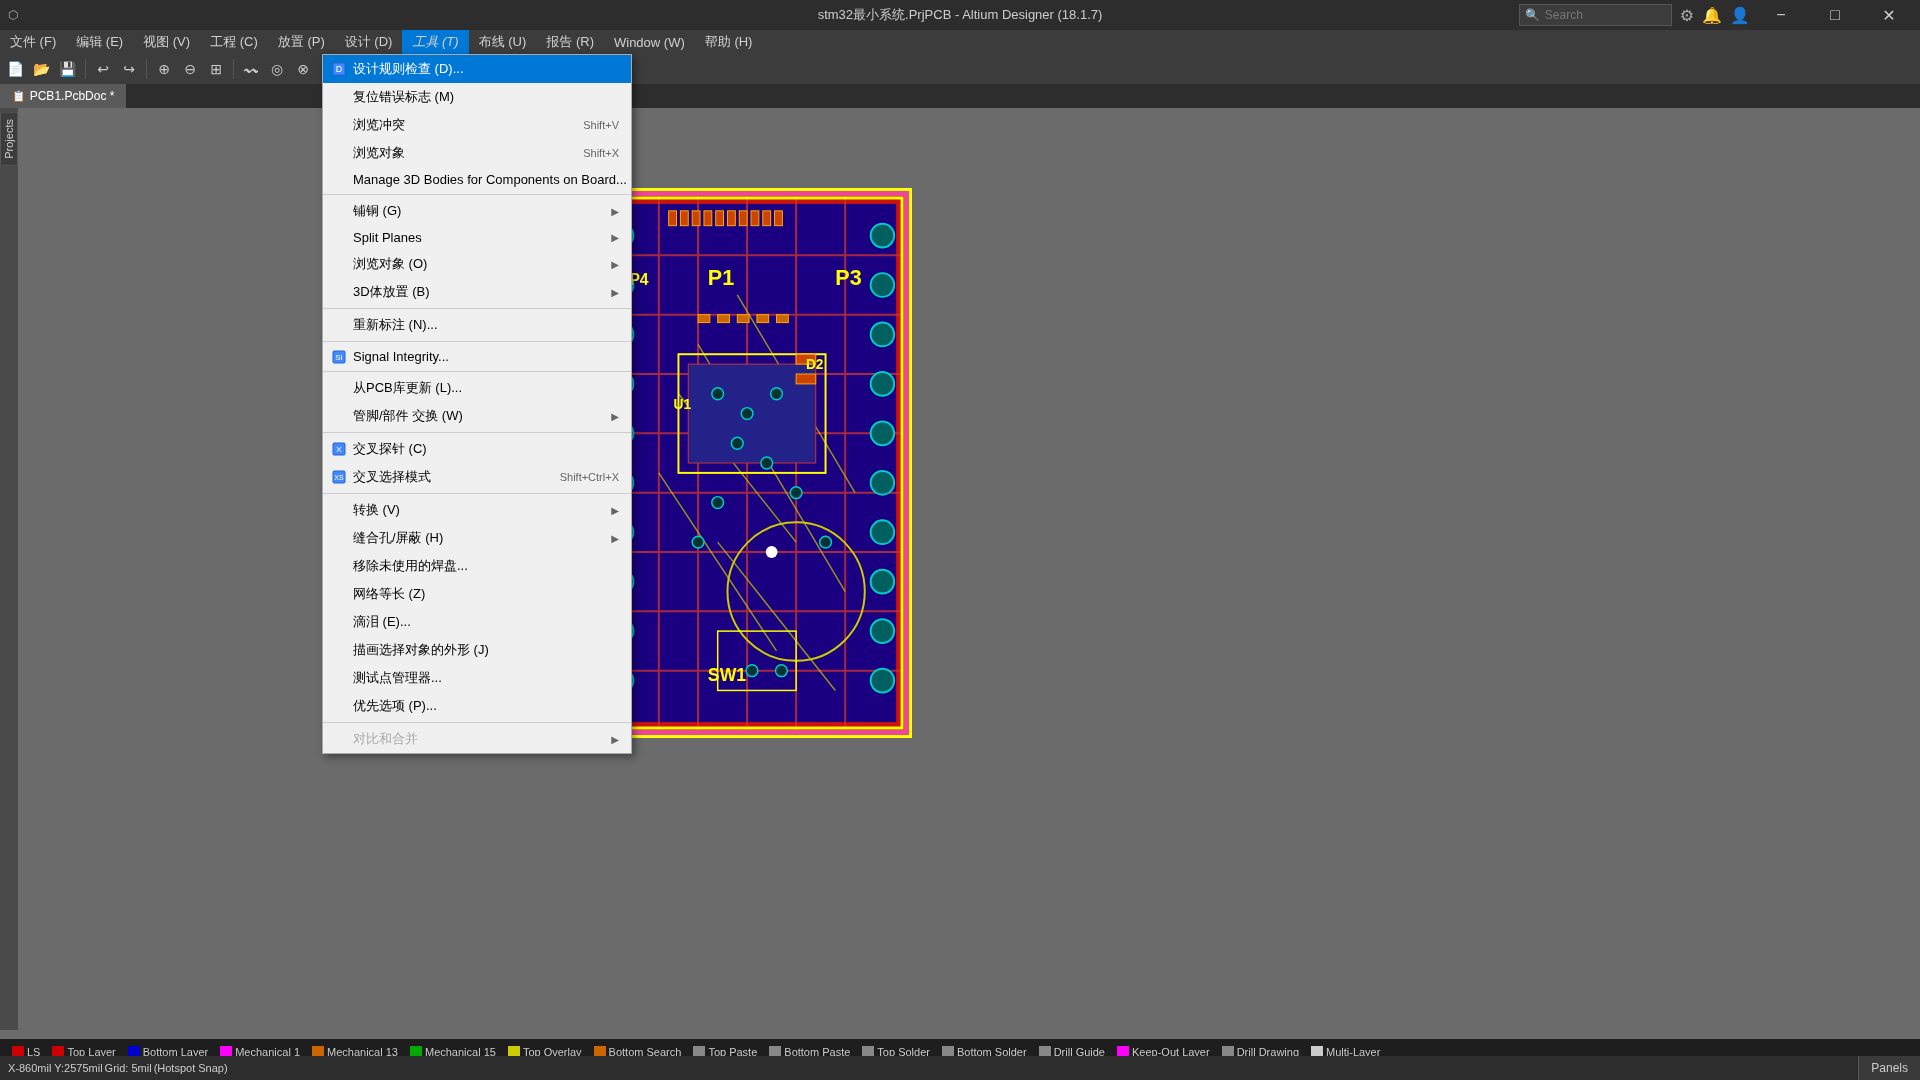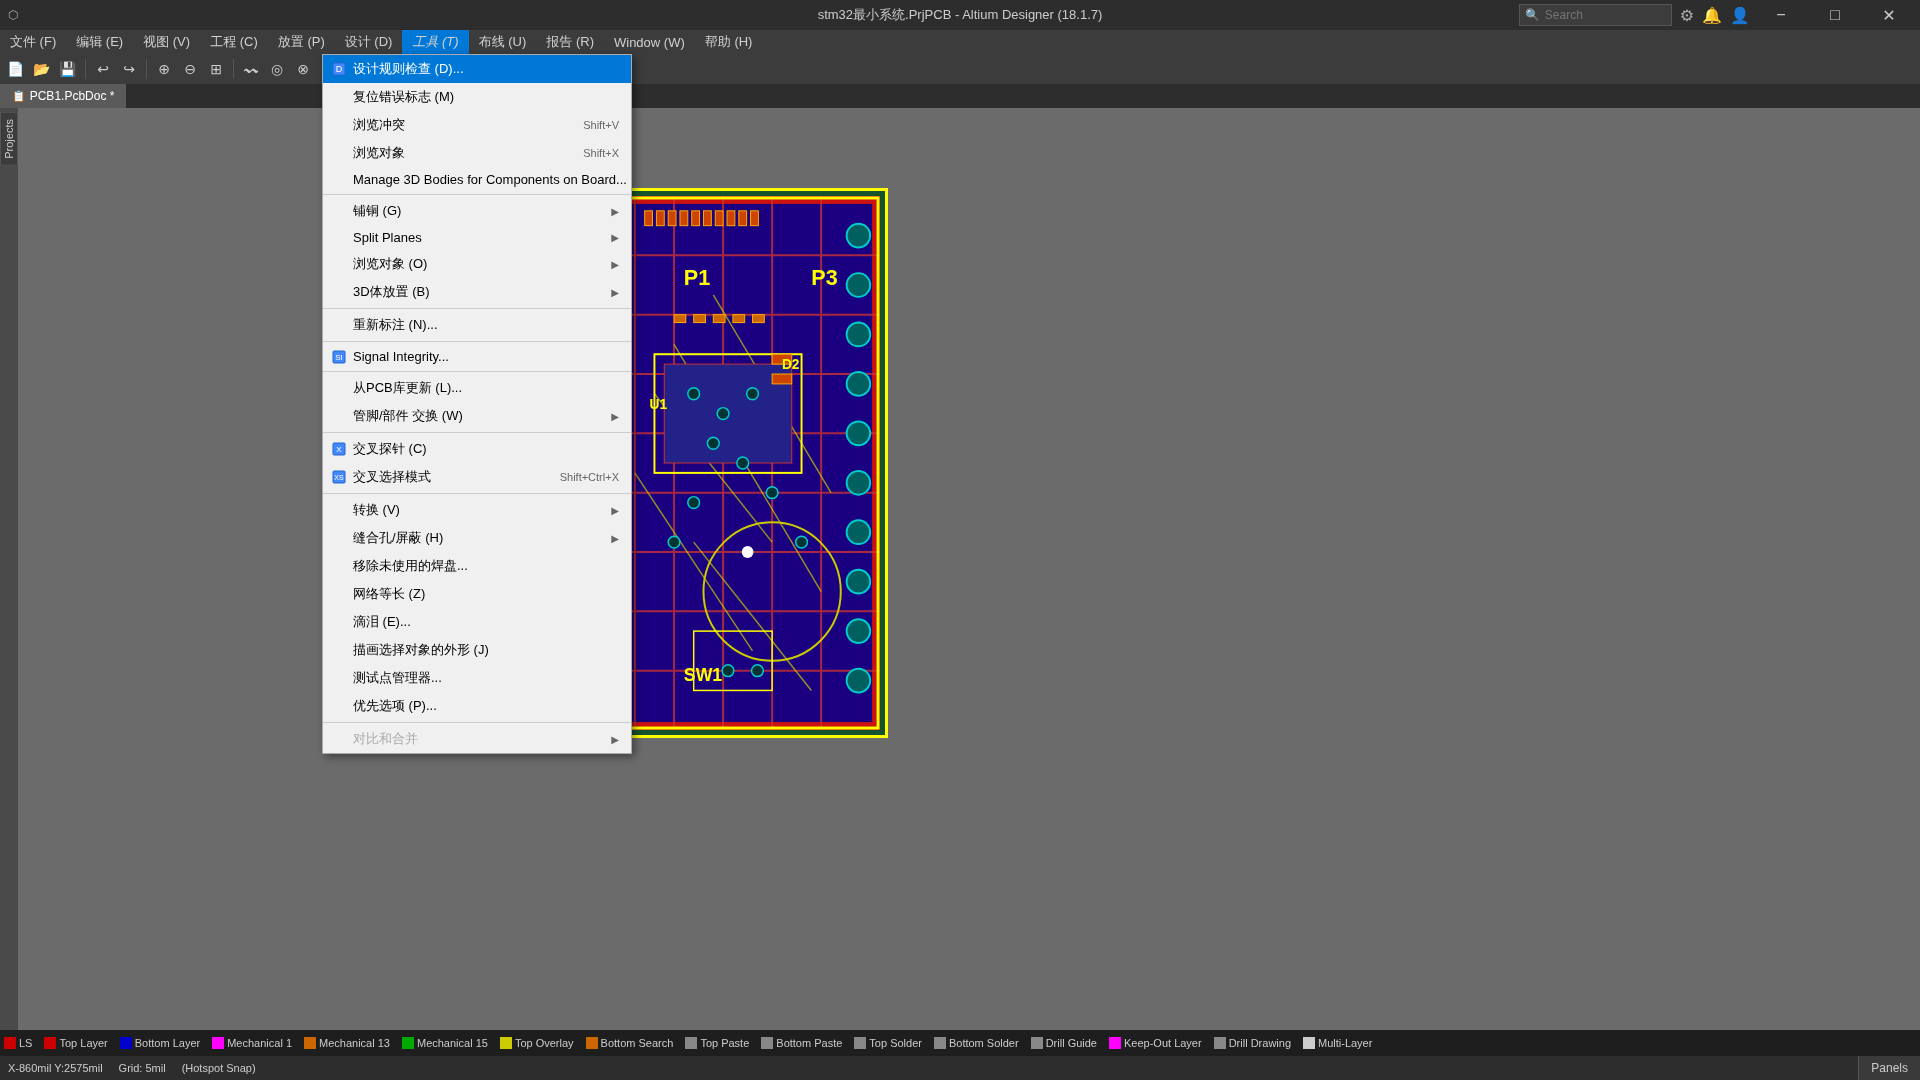--- a/index.html
+++ b/index.html
@@ -196,24 +196,24 @@
       right: 18px;
       bottom: 50px;
       background: #6b6b6b;
       overflow: hidden;
     }
 
     
     #pcb-board {
       position: absolute;
       top: 80px;
-      left: 550px;
+      left: 574px;
       width: 320px;
       height: 550px;
-      background: #14532d;
+      background: #ec4899;
       border: 3px solid #ffff00;
     }
     #pcb-inner {
       position: absolute;
       top: 5px;
       left: 5px;
       right: 5px;
       bottom: 5px;
       background: #1a0080;
       overflow: hidden;
@@ -267,42 +267,42 @@
       position: absolute;
       left: 8px;
       width: 16px;
       height: 16px;
       display: flex;
       align-items: center;
       justify-content: center;
     }
     #status-bar-top {
       position: absolute;
-      bottom: 24px;
+      bottom: 15px;
       left: 0;
       width: 100%;
       height: 26px;
       background: #1e1e1e;
       display: flex;
       align-items: center;
-      padding: 0 0;
+      padding: 0 8px;
       gap: 4px;
       overflow: hidden;
     }
     #status-bar-bottom {
       position: absolute;
       bottom: 0;
       left: 0;
       width: 100%;
       height: 24px;
       background: #2d2d2d;
       display: flex;
       align-items: center;
       padding: 0 8px;
-      gap: 16px;
+      gap: 2px;
     }
 
     .layer-indicator {
       display: flex;
       align-items: center;
       gap: 3px;
       cursor: pointer;
       padding: 0 4px;
       height: 20px;
     }

